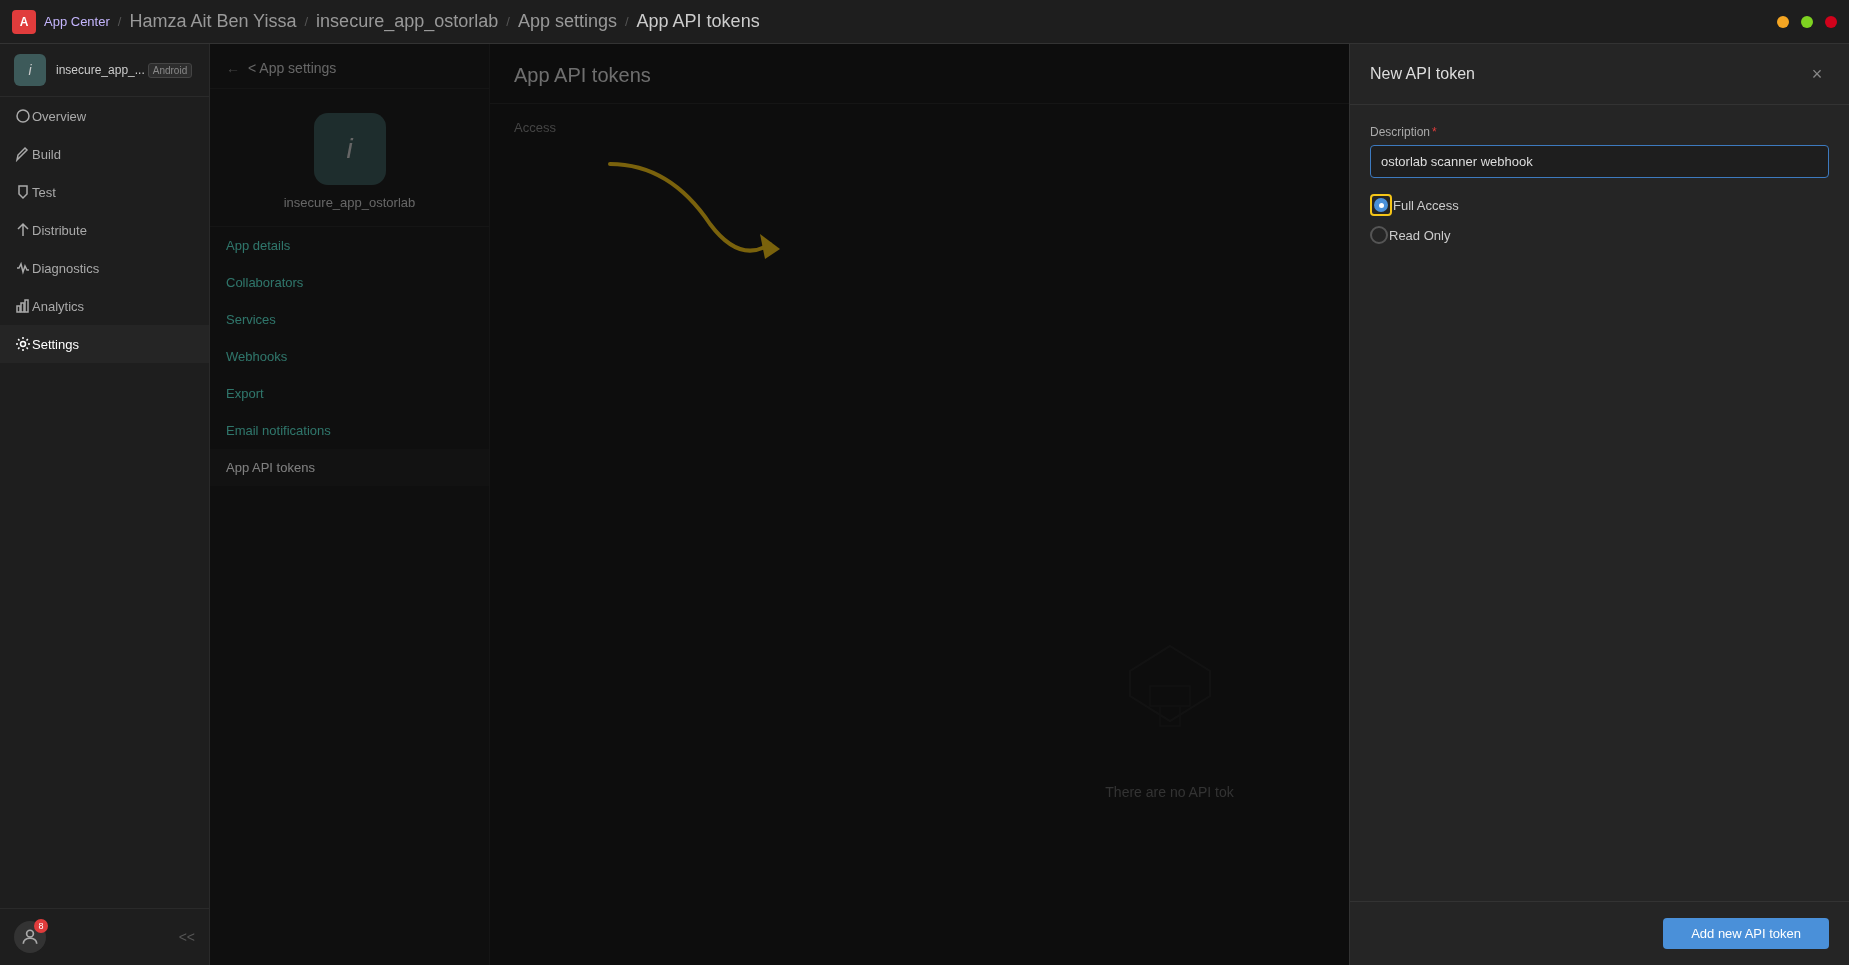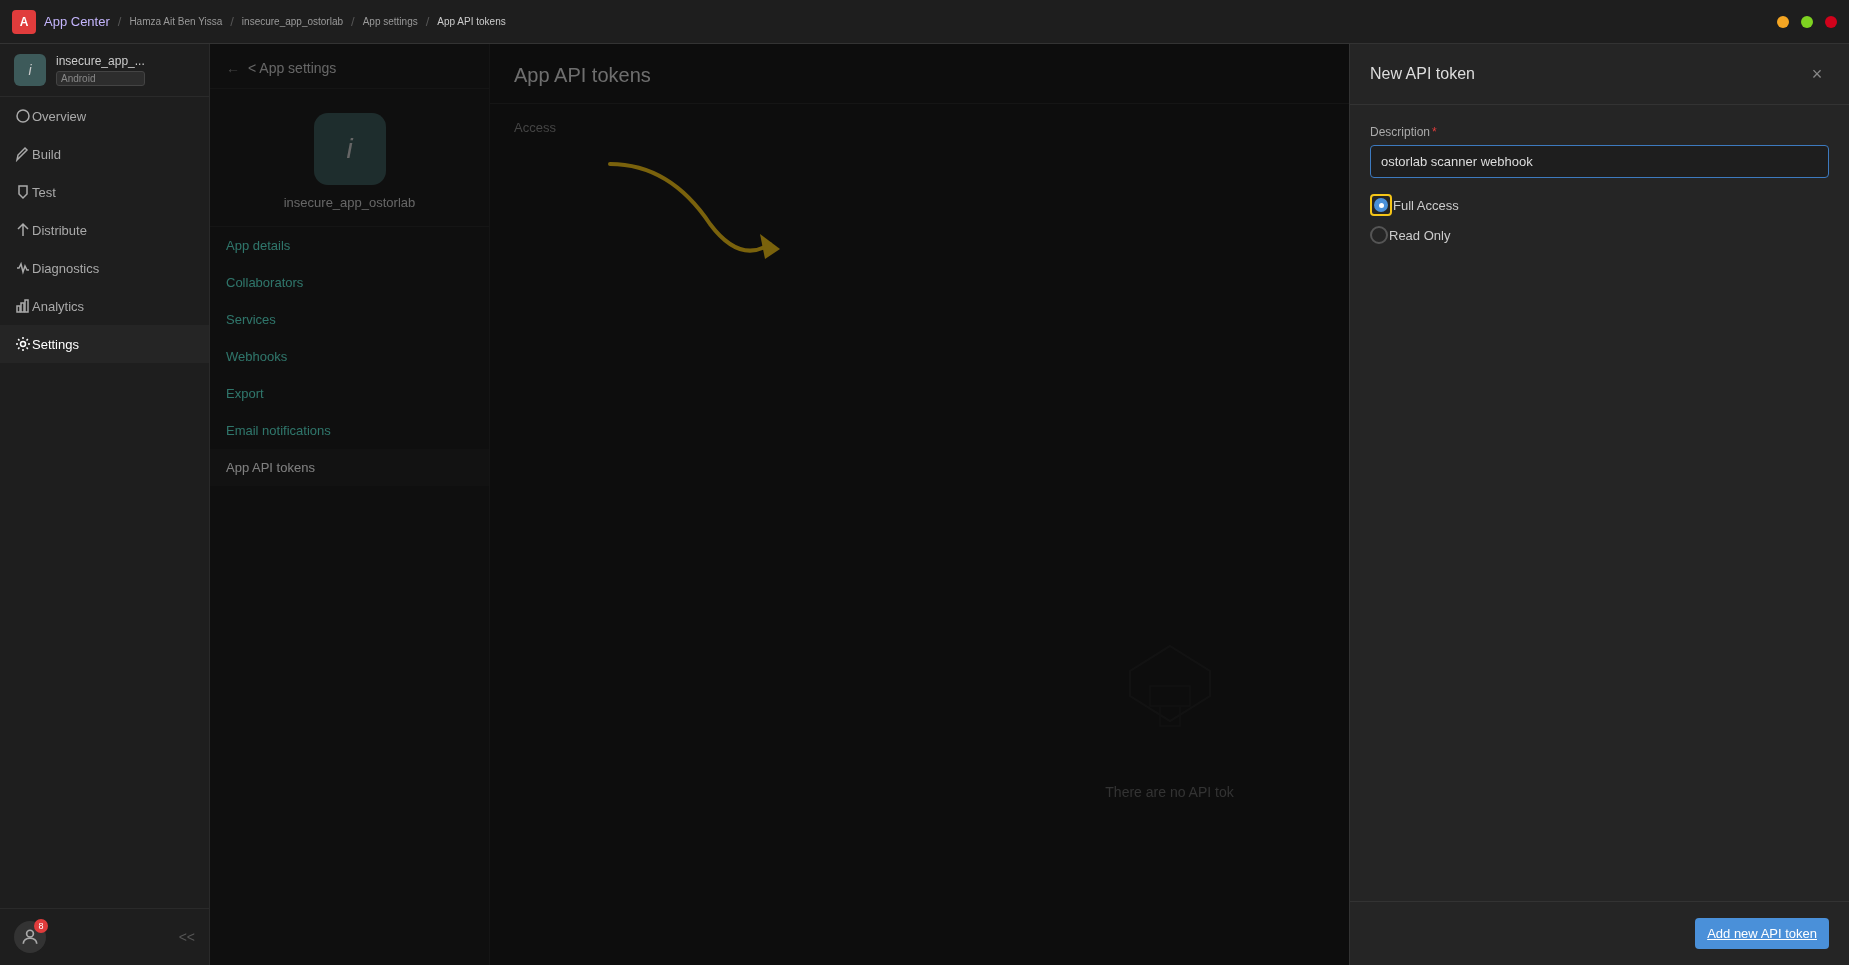--- a/index.html
+++ b/index.html
@@ -43,21 +43,21 @@
       font-size: 13px;
       font-weight: 400;
       text-align: center;
     }
     .topbar-sep {
       color: #555;
       font-size: 13px;
     }
     .topbar-crumb {
       color: #999;
-      font-size: 10px;
+      font-size: 18px;
     }
     .topbar-crumb.active {
       color: #ccc;
     }
     .topbar-right {
       margin-left: auto;
       display: flex;
       align-items: center;
       gap: 12px;
     }
@@ -447,24 +447,23 @@
       padding: 16px 20px;
       border-top: 1px solid #333;
       display: flex;
       justify-content: flex-end;
     }
     .btn-primary {
       background: #4a90d9;
       color: white;
       border: none;
       border-radius: 4px;
-      padding: 8px 12px;
+      padding: 8px 28px;
       font-size: 13px;
       cursor: pointer;
-      text-decoration: underline;
     }
   </style>
 </head>
 <body>
 
 <div class="topbar">
   <div class="topbar-logo">
     <span>A</span>
   </div>
   <span class="topbar-appcenter">App Center</span>
@@ -483,21 +482,21 @@
   </div>
 </div>
 
 <div class="main-layout">
 
   <div class="sidebar">
     <div class="app-item">
       <div class="app-icon">
         <span>i</span>
       </div>
-      <div style="display:flex;flex-direction:column;gap:3px;overflow:hidden;">
+      <div style="display:flex;flex-direction:row;gap:3px;overflow:hidden;">
         <span class="app-name">insecure_app_...</span>
         <span class="app-badge">Android</span>
       </div>
     </div>
 
     <div class="nav-item">
       <div class="nav-icon">
         <svg viewBox="0 0 16 16">
             <circle cx="8" cy="8" r="6"></circle>
           </svg>

